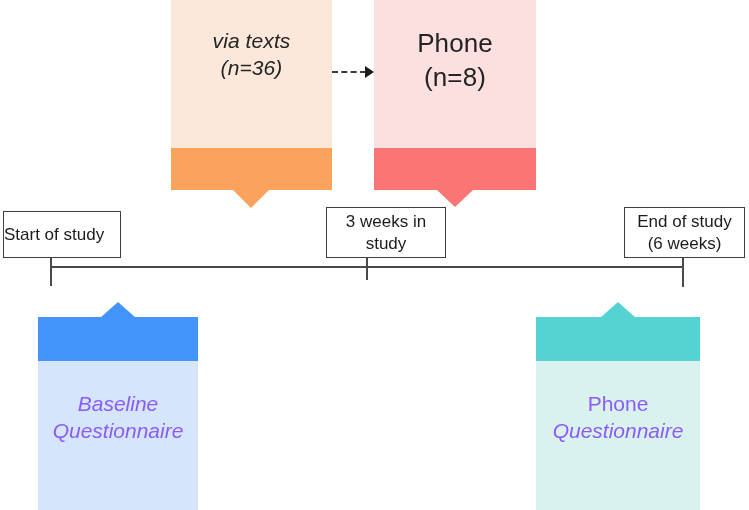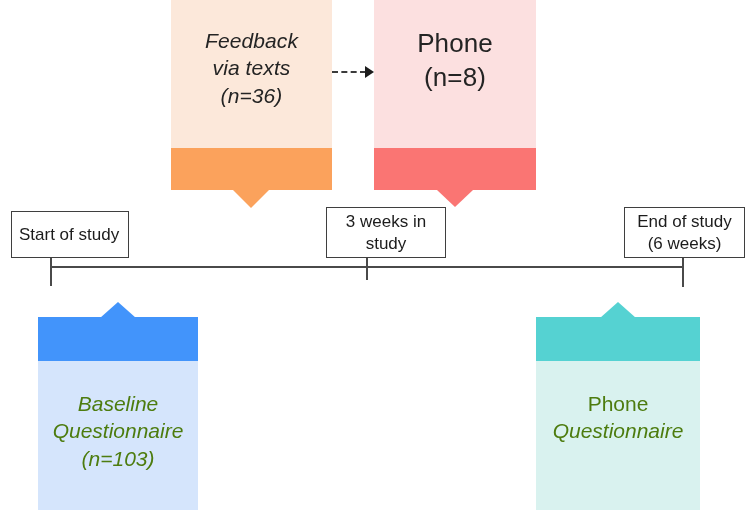--- a/index.html
+++ b/index.html
@@ -125,21 +125,21 @@
     background: #ffffff;
     box-sizing: border-box;
     display: flex;
     align-items: center;
     justify-content: center;
     text-align: center;
     font-size: 17px;
     color: #1c1c1c;
     line-height: 1.25;
   }
-  #tl-start { left: 11px;   top: 211px; width: 118px; height: 47px; justify-content: flex-start; padding-left: 7px; }
+  #tl-start { left: 3px;   top: 211px; width: 118px; height: 47px; justify-content: flex-start; }
   #tl-mid   { left: 307px; top: 207px; width: 120px; height: 51px; margin-left: 19px; }
   #tl-end   { left: 624px; top: 207px; width: 121px; height: 51px; }
   .tl-box .ln { display: block; white-space: nowrap; }
 
   
   .callout-up { position: absolute; }
   .callout-up .tip-up {
     position: absolute;
     width: 0; height: 0;
     top: 0;
@@ -150,21 +150,21 @@
   }
   .callout-up .body-up {
     position: absolute;
     left: 0; right: 0;
     bottom: 0;
   }
   .callout-up .label {
     position: absolute;
     left: 0; right: 0;
     text-align: center;
-    color: #4d7c0f;
+    color: #8b5cf6;
     line-height: 1.30;
   }
 
   #box-baseline { left: 38px; top: 302px; width: 160px; height: 208px; }
   #box-baseline .tip-up {
     left: 62px;
     border-left: 18px solid transparent;
     border-right: 18px solid transparent;
     border-bottom: 16px solid #4294FB;
   }
@@ -186,21 +186,20 @@
 </head>
 <body>
 
 <div id="stage">
 
   <div class="callout" id="box-feedback">
     <div class="body"></div>
     <div class="band"></div>
     <div class="tip"></div>
     <div class="label">
-      <span class="ln it">Feedback</span>
       <span class="ln it">via texts</span>
       <span class="ln it">(n=36)</span>
     </div>
   </div>
 
   <div id="connector">
     <div class="dash-line"></div>
     <div class="arrow-head"></div>
   </div>
 
@@ -239,21 +238,20 @@
     </span>
   </div>
 
   <div class="callout-up" id="box-baseline">
     <div class="tip-up"></div>
     <div class="band-up"></div>
     <div class="body-up"></div>
     <div class="label">
       <span class="ln it">Baseline</span>
       <span class="ln it">Questionnaire</span>
-      <span class="ln it">(n=103)</span>
     </div>
   </div>
 
   <div class="callout-up" id="box-exit">
     <div class="tip-up"></div>
     <div class="band-up"></div>
     <div class="body-up"></div>
     <div class="label">
       <span class="ln ro">Phone</span>
       <span class="ln it">Questionnaire</span>

